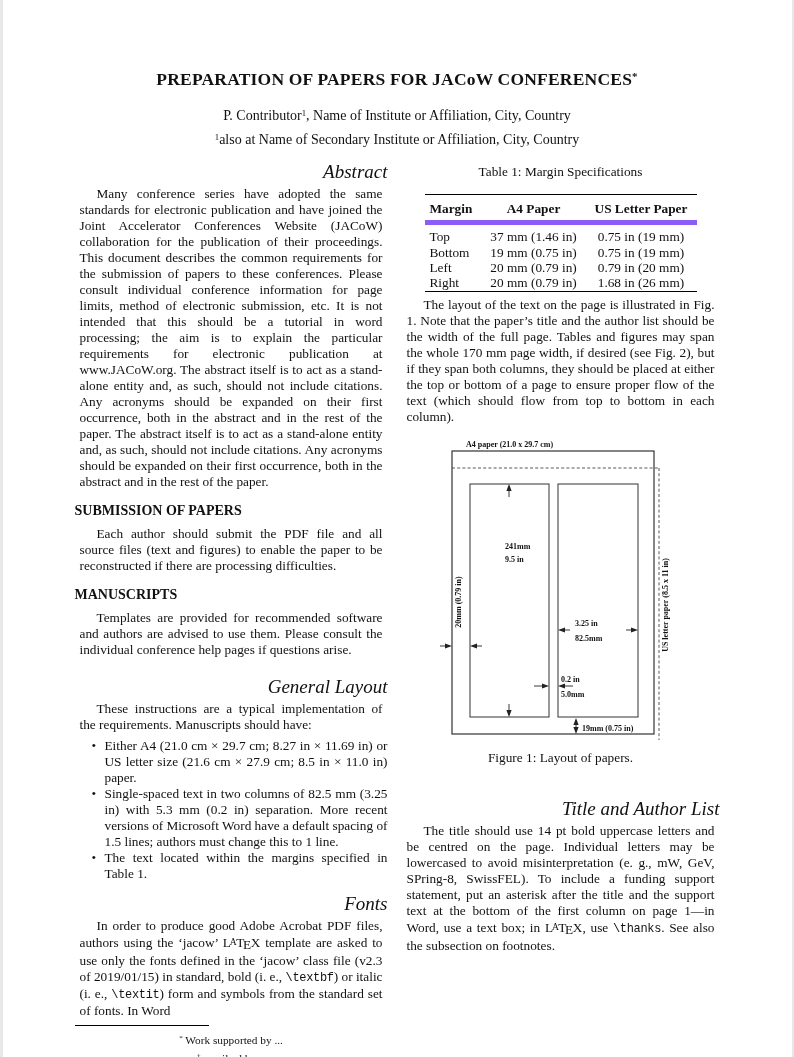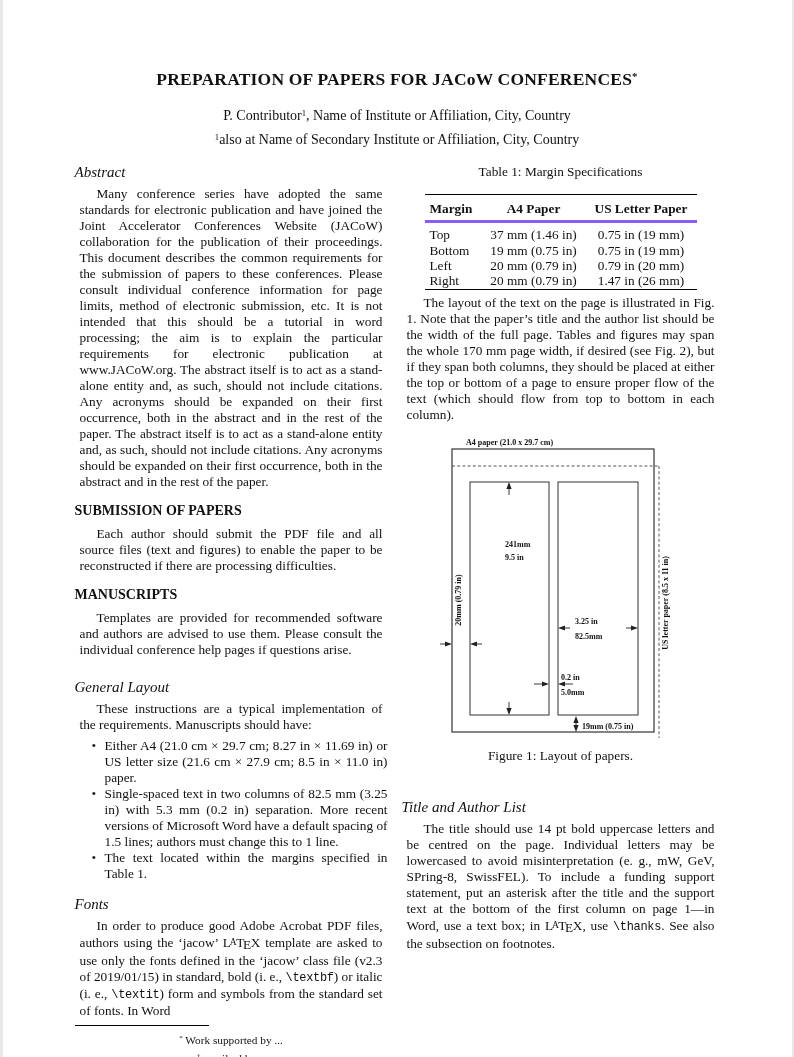--- a/index.html
+++ b/index.html
@@ -9,37 +9,37 @@
   }
   .header{text-align:center;padding-top:66px;}
   .title{font-size:17.5px;font-weight:bold;line-height:20px;letter-spacing:0.2px;}
   .authors{margin-top:14px;font-size:14px;line-height:20.5px;}
   .columns{display:flex;gap:14px;padding:12px 72px 0;}
   .col{width:318px;font-size:13.3px;line-height:16px;text-align:justify;
        hyphens:auto;-webkit-hyphens:auto;}
   .col p{margin:5px;text-indent:17px;}
   .col p.noindent{text-indent:0;}
   .sec-h{font-size:14px;font-weight:bold;text-align:left;margin:12px 0 7px;line-height:17px;}
-  .sub-h{font-size:15px;font-style:italic;margin:20px 0 4px;text-align:left;line-height:18px;}
+  .sub-h{font-size:19px;font-style:italic;margin:20px 0 4px;text-align:right;line-height:18px;}
   .sub-h.first{margin-top:0;}
   .mt-fonts{margin-top:13px;}
   
   .s-sup{font-size:0.62em;vertical-align:0.5em;}
   .s-tt{font-family:"Liberation Mono", monospace;font-size:0.9em;letter-spacing:-0.3px;}
   .s-texa{font-size:0.72em;vertical-align:0.18em;margin:0 -0.05em 0 -0.12em;}
   .s-texe{vertical-align:-0.2em;margin:0 -0.03em 0 -0.1em;}
   
   ul.bullets{list-style:none;margin:0;padding:0 0 0 30px;}
   ul.bullets li{position:relative;text-align:justify;}
   ul.bullets li::before{content:"\2022";position:absolute;left:-13px;}
   
   .table-caption{text-align:center;margin:1px 0 14px;}
   table.spec{border-collapse:collapse;margin:0 auto;width:272px;font-size:13.3px;
     border-top:1.6px solid #000;border-bottom:1.6px solid #000;line-height:15.3px;}
-  table.spec th{font-weight:bold;border-bottom:3px solid #8b5cf6;padding:6px 2px 4px;text-align:center;}
+  table.spec th{font-weight:bold;border-bottom:5px solid #8b5cf6;padding:6px 2px 4px;text-align:center;}
   table.spec td{padding:0 2px;text-align:center;}
   table.spec th:first-child, table.spec td:first-child{text-align:left;padding-left:5px;}
   table.spec tr.first td{padding-top:4px;}
   .fonts-cont{margin-top:40px;}
   
   .figure-block{margin-top:10px;}
   .fig-caption{text-align:center;text-indent:0;margin-top:2px;}
   .fig-svg text{font-family:"Liberation Serif", serif;font-weight:bold;font-size:8px;fill:#111;}
   .fig-svg .ln{stroke:#333;fill:none;stroke-width:1;}
   .fig-svg .outer{stroke-width:1.2;}
@@ -116,21 +116,21 @@
             <td>0.75 in (19 mm)</td>
           </tr>
           <tr>
             <td>Left</td>
             <td>20 mm (0.79 in)</td>
             <td>0.79 in (20 mm)</td>
           </tr>
           <tr>
             <td>Right</td>
             <td>20 mm (0.79 in)</td>
-            <td>1.47 in (26 mm)</td>
+            <td>1.68 in (26 mm)</td>
           </tr>
         </tbody>
       </table>
 
       <p>The layout of the text on the page is illustrated in Fig. 1. Note that the paper’s title and the author list should be the width of the full page. Tables and figures may span the whole 170 mm page width, if desired (see Fig. 2), but if they span both columns, they should be placed at either the top or bottom of a page to ensure proper flow of the text (which should flow from top to bottom in each column).</p>
 
       <div class="figure-block">
         <svg class="fig-svg" width="318" height="306" viewBox="0 0 318 306">
 
           <text x="64" y="12">A4 paper (21.0 x 29.7 cm)</text>

